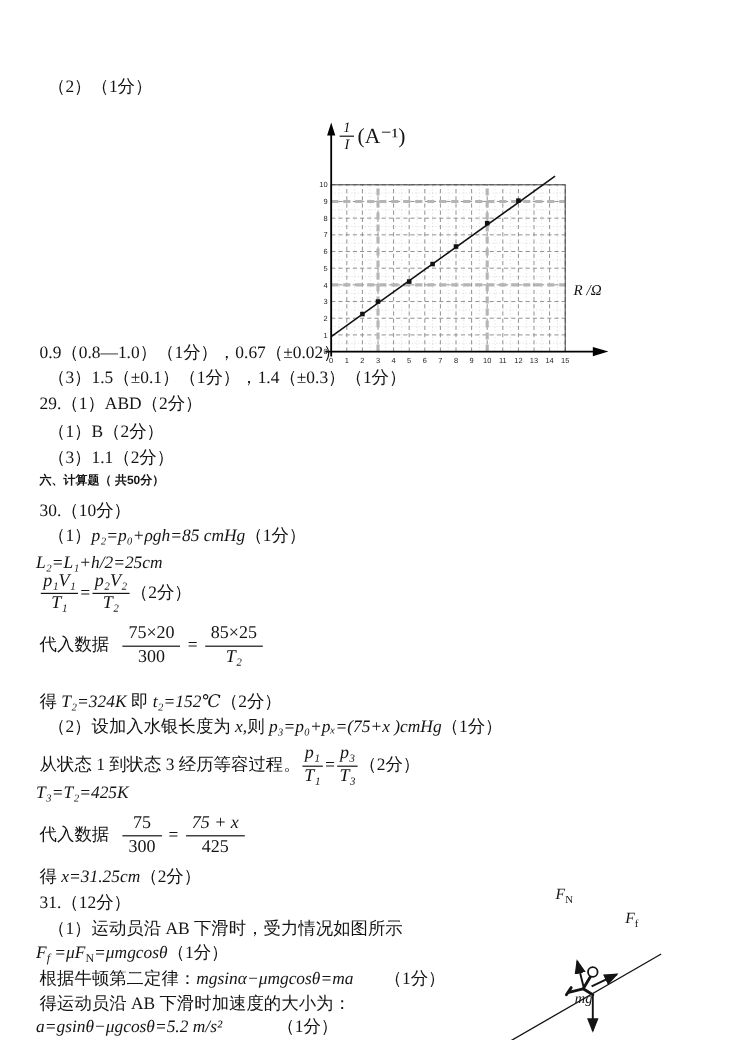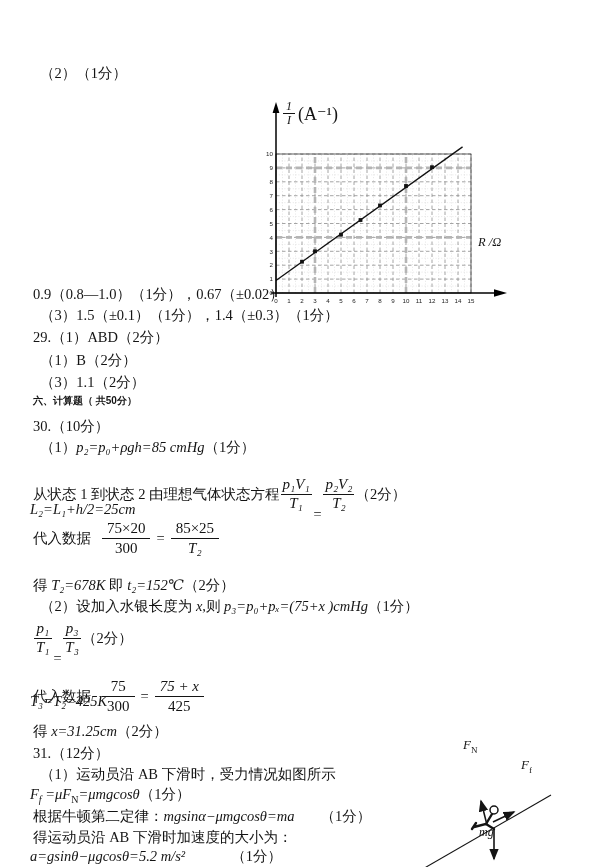--- a/index.html
+++ b/index.html
@@ -4,21 +4,21 @@
 <style>
   html,body{margin:0;padding:0;}
   body{
     width:611px;height:867px;position:relative;background:#fff;
     font-family:"Liberation Serif","DejaVu Serif",serif;color:#141414;
     overflow:hidden;
   }
   .line{position:absolute;font-size:14.5px;white-space:nowrap;line-height:1.25;}
   .flexline{display:flex;align-items:center;}
   .bold{font-family:"Liberation Sans","DejaVu Sans",sans-serif;font-weight:700;font-size:10px;}
-  .math{font-style:italic;margin-top:40px;}
+  .math{font-style:italic;}
   .rom{font-style:normal;}
   
   .ifrac{display:inline-flex;flex-direction:column;text-align:center;font-style:italic;margin:0 1px;vertical-align:middle;}
   .ifrac .fr-n,.ifrac .fr-d{display:block;font-size:15px;line-height:1.15;padding:0 2px;}
   .ifrac .fr-d{border-top:1px solid #141414;}
   
   .dfrac .fr-n,.dfrac .fr-d{font-size:15px;line-height:1.25;padding:0 5px;}
   .eqsign{margin:0 5px;}
   .gap{display:inline-block;width:26px;}
   .gap-sm{display:inline-block;width:10px;}
@@ -158,21 +158,20 @@
 <div class="line" style="left:40px;top:373px">（3）1.1（2分）</div>
 <div class="line bold" style="left:33px;top:395px">六、计算题（ 共50分）</div>
 <div class="line" style="left:33px;top:417px">30.（10分）</div>
 
 <div class="line" style="left:40px;top:438px">
   <span class="rom">（1）</span><span class="math">p₂=p₀+ρgh=85 cmHg</span><span class="rom">（1分）</span>
 </div>
 <div class="line math" style="left:30px;top:460px">L₂=L₁+h/2=25cm</div>
 
 <div class="line flexline" style="left:33px;top:477px;height:34px">
-  <span class="rom">从状态 1 到状态 2 由理想气体状态方程</span>
   <span class="ifrac">
       <span class="fr-n">p₁V₁</span>
       <span class="fr-d">T₁</span>
     </span>
   <span class="math">=</span>
   <span class="ifrac">
       <span class="fr-n">p₂V₂</span>
       <span class="fr-d">T₂</span>
     </span>
   <span class="rom">（2分）</span>
@@ -186,28 +185,29 @@
       <span class="fr-d rom">300</span>
     </span>
   <span class="eqsign">=</span>
   <span class="ifrac dfrac">
       <span class="fr-n rom">85×25</span>
       <span class="fr-d">T₂</span>
     </span>
 </div>
 
 <div class="line" style="left:33px;top:576px">
-  <span class="rom">得 </span><span class="math">T₂=678K</span><span class="rom">  即 </span><span class="math">t₂=152℃</span><span class="rom">（2分）</span>
+  <span class="rom">得 </span><span class="math">T₂=324K</span><span class="rom">  即 </span><span class="math">t₂=152℃</span><span class="rom">（2分）</span>
 </div>
 
 <div class="line" style="left:40px;top:597px">
   <span class="rom">（2）设加入水银长度为 </span><span class="math">x</span><span class="rom">,则 </span><span class="math">p₃=p₀+pₓ=(75+x )cmHg</span><span class="rom">（1分）</span>
 </div>
 
 <div class="line flexline" style="left:33px;top:622px;height:32px">
+  <span class="rom">从状态 1 到状态 3 经历等容过程。</span>
   <span class="ifrac">
       <span class="fr-n">p₁</span>
       <span class="fr-d">T₁</span>
     </span>
   <span class="math">=</span>
   <span class="ifrac">
       <span class="fr-n">p₃</span>
       <span class="fr-d">T₃</span>
     </span>
   <span class="rom">（2分）</span>

